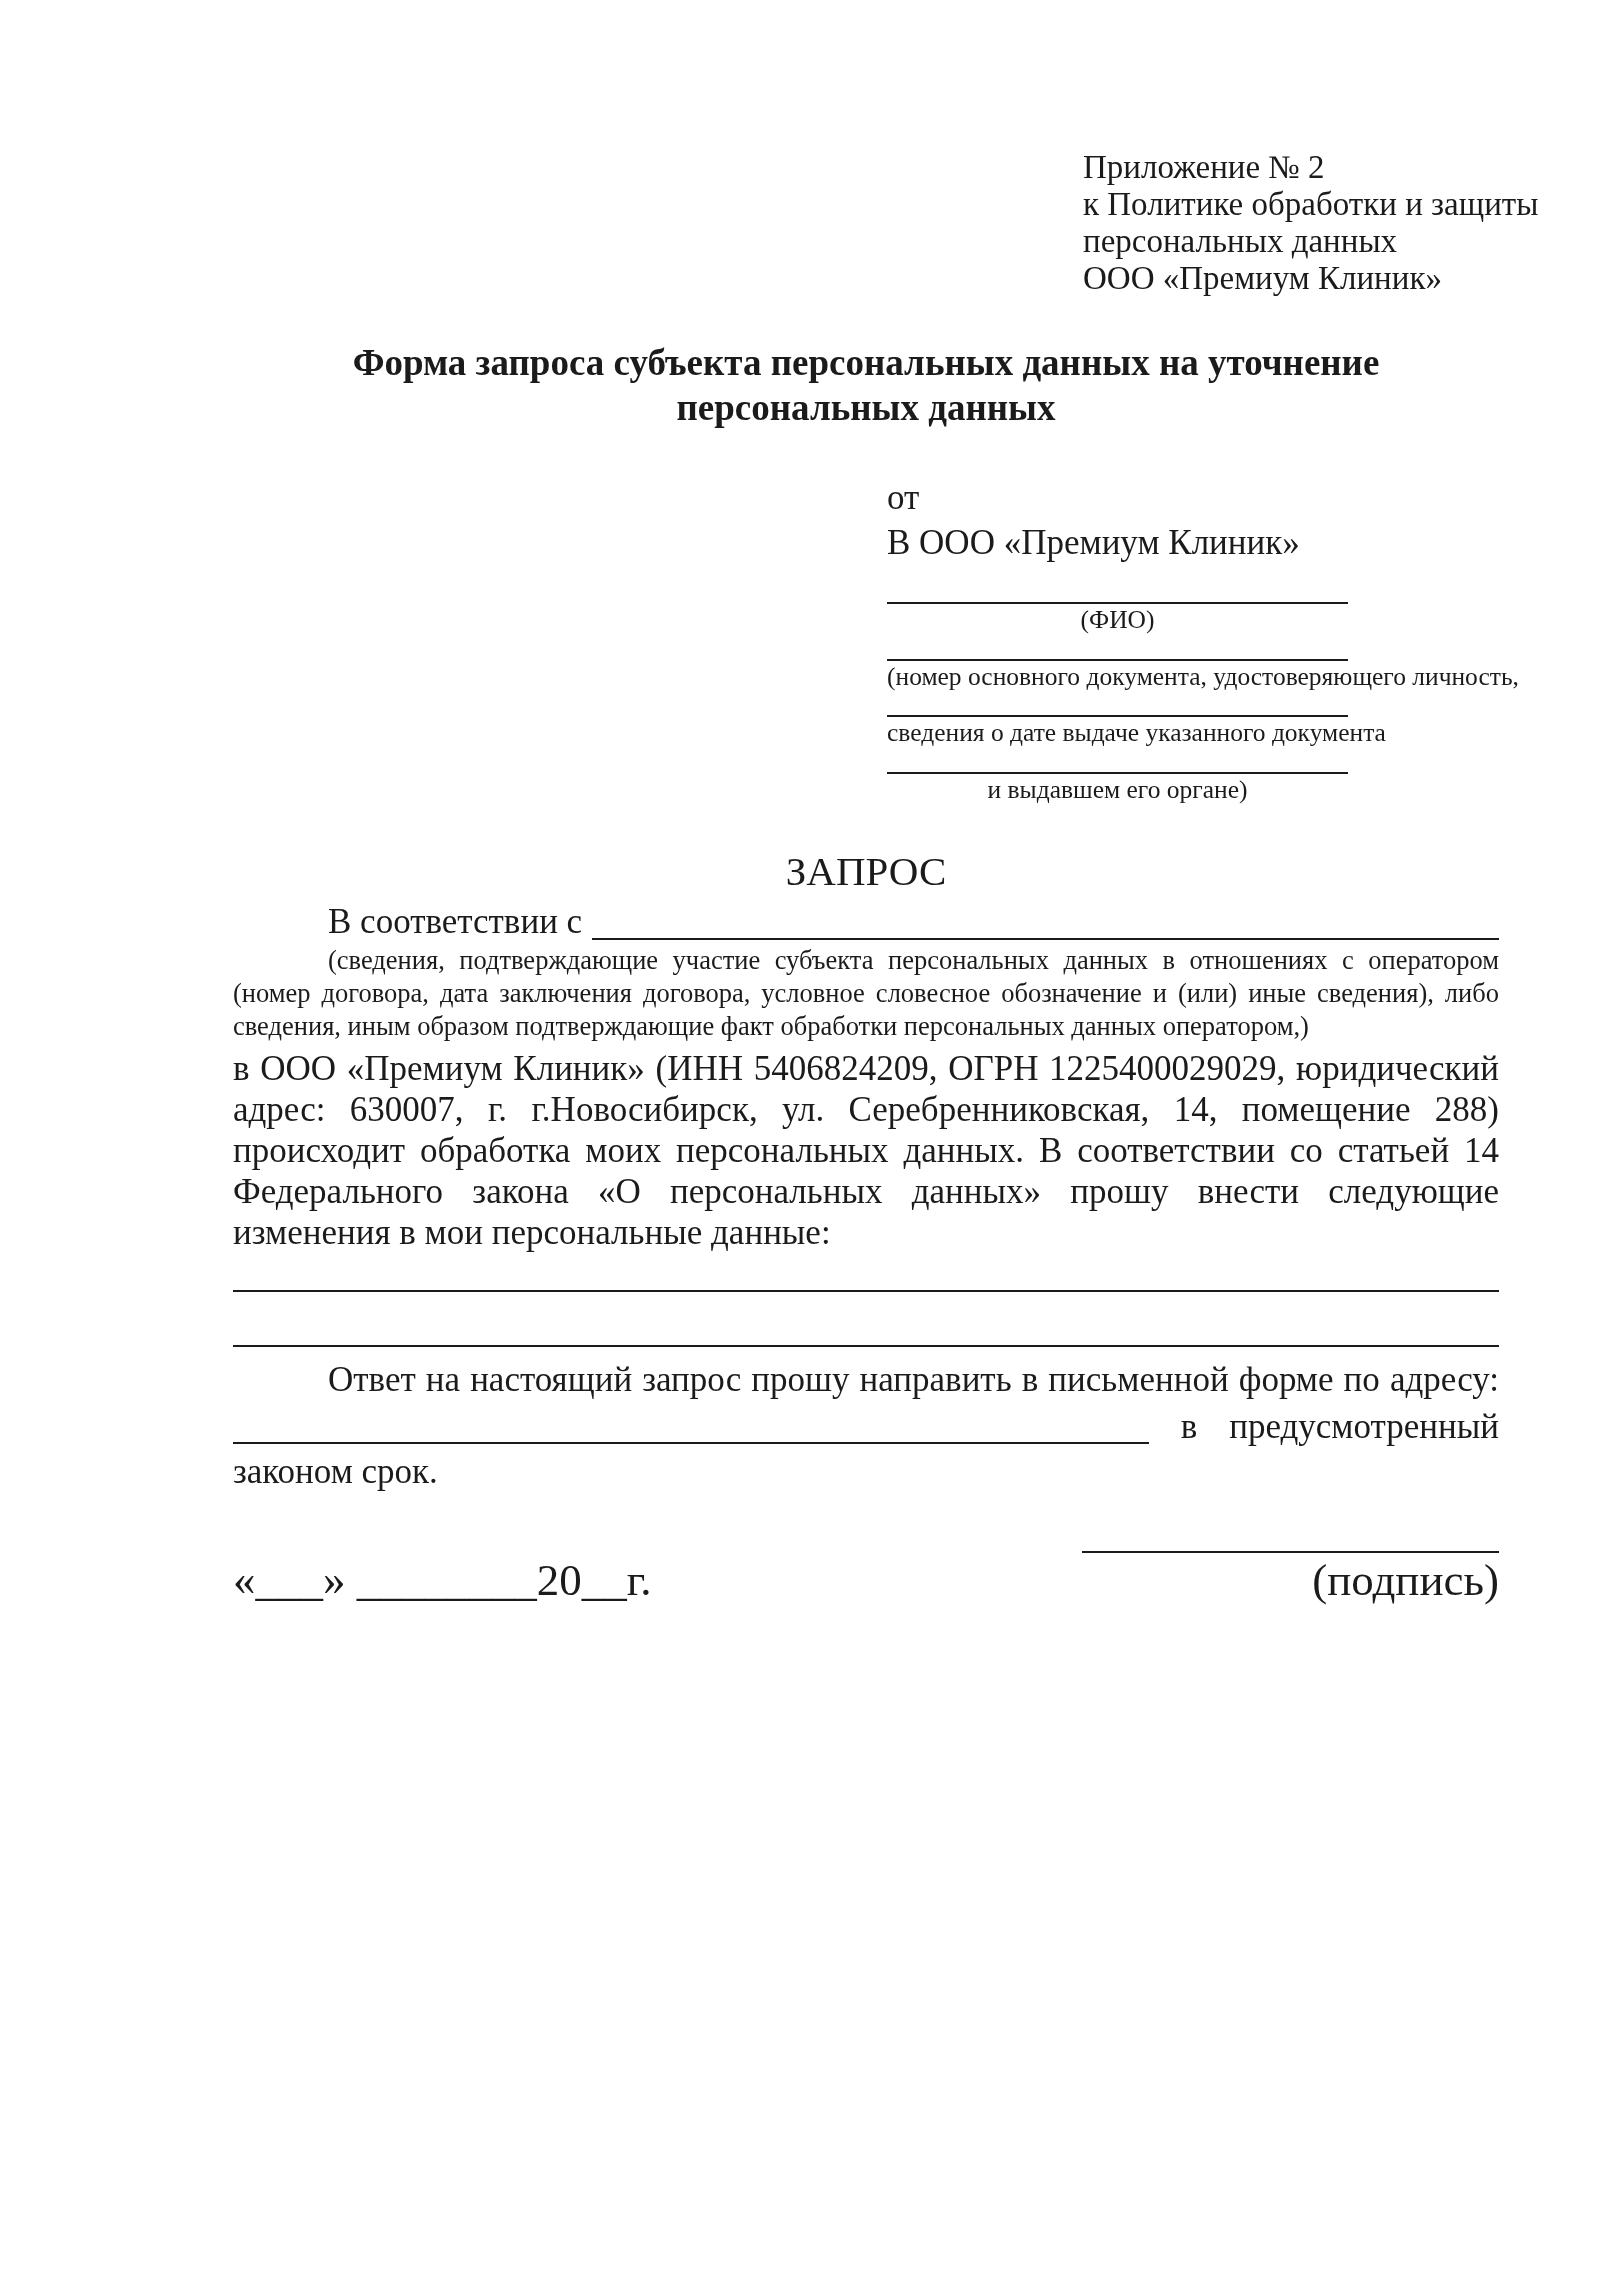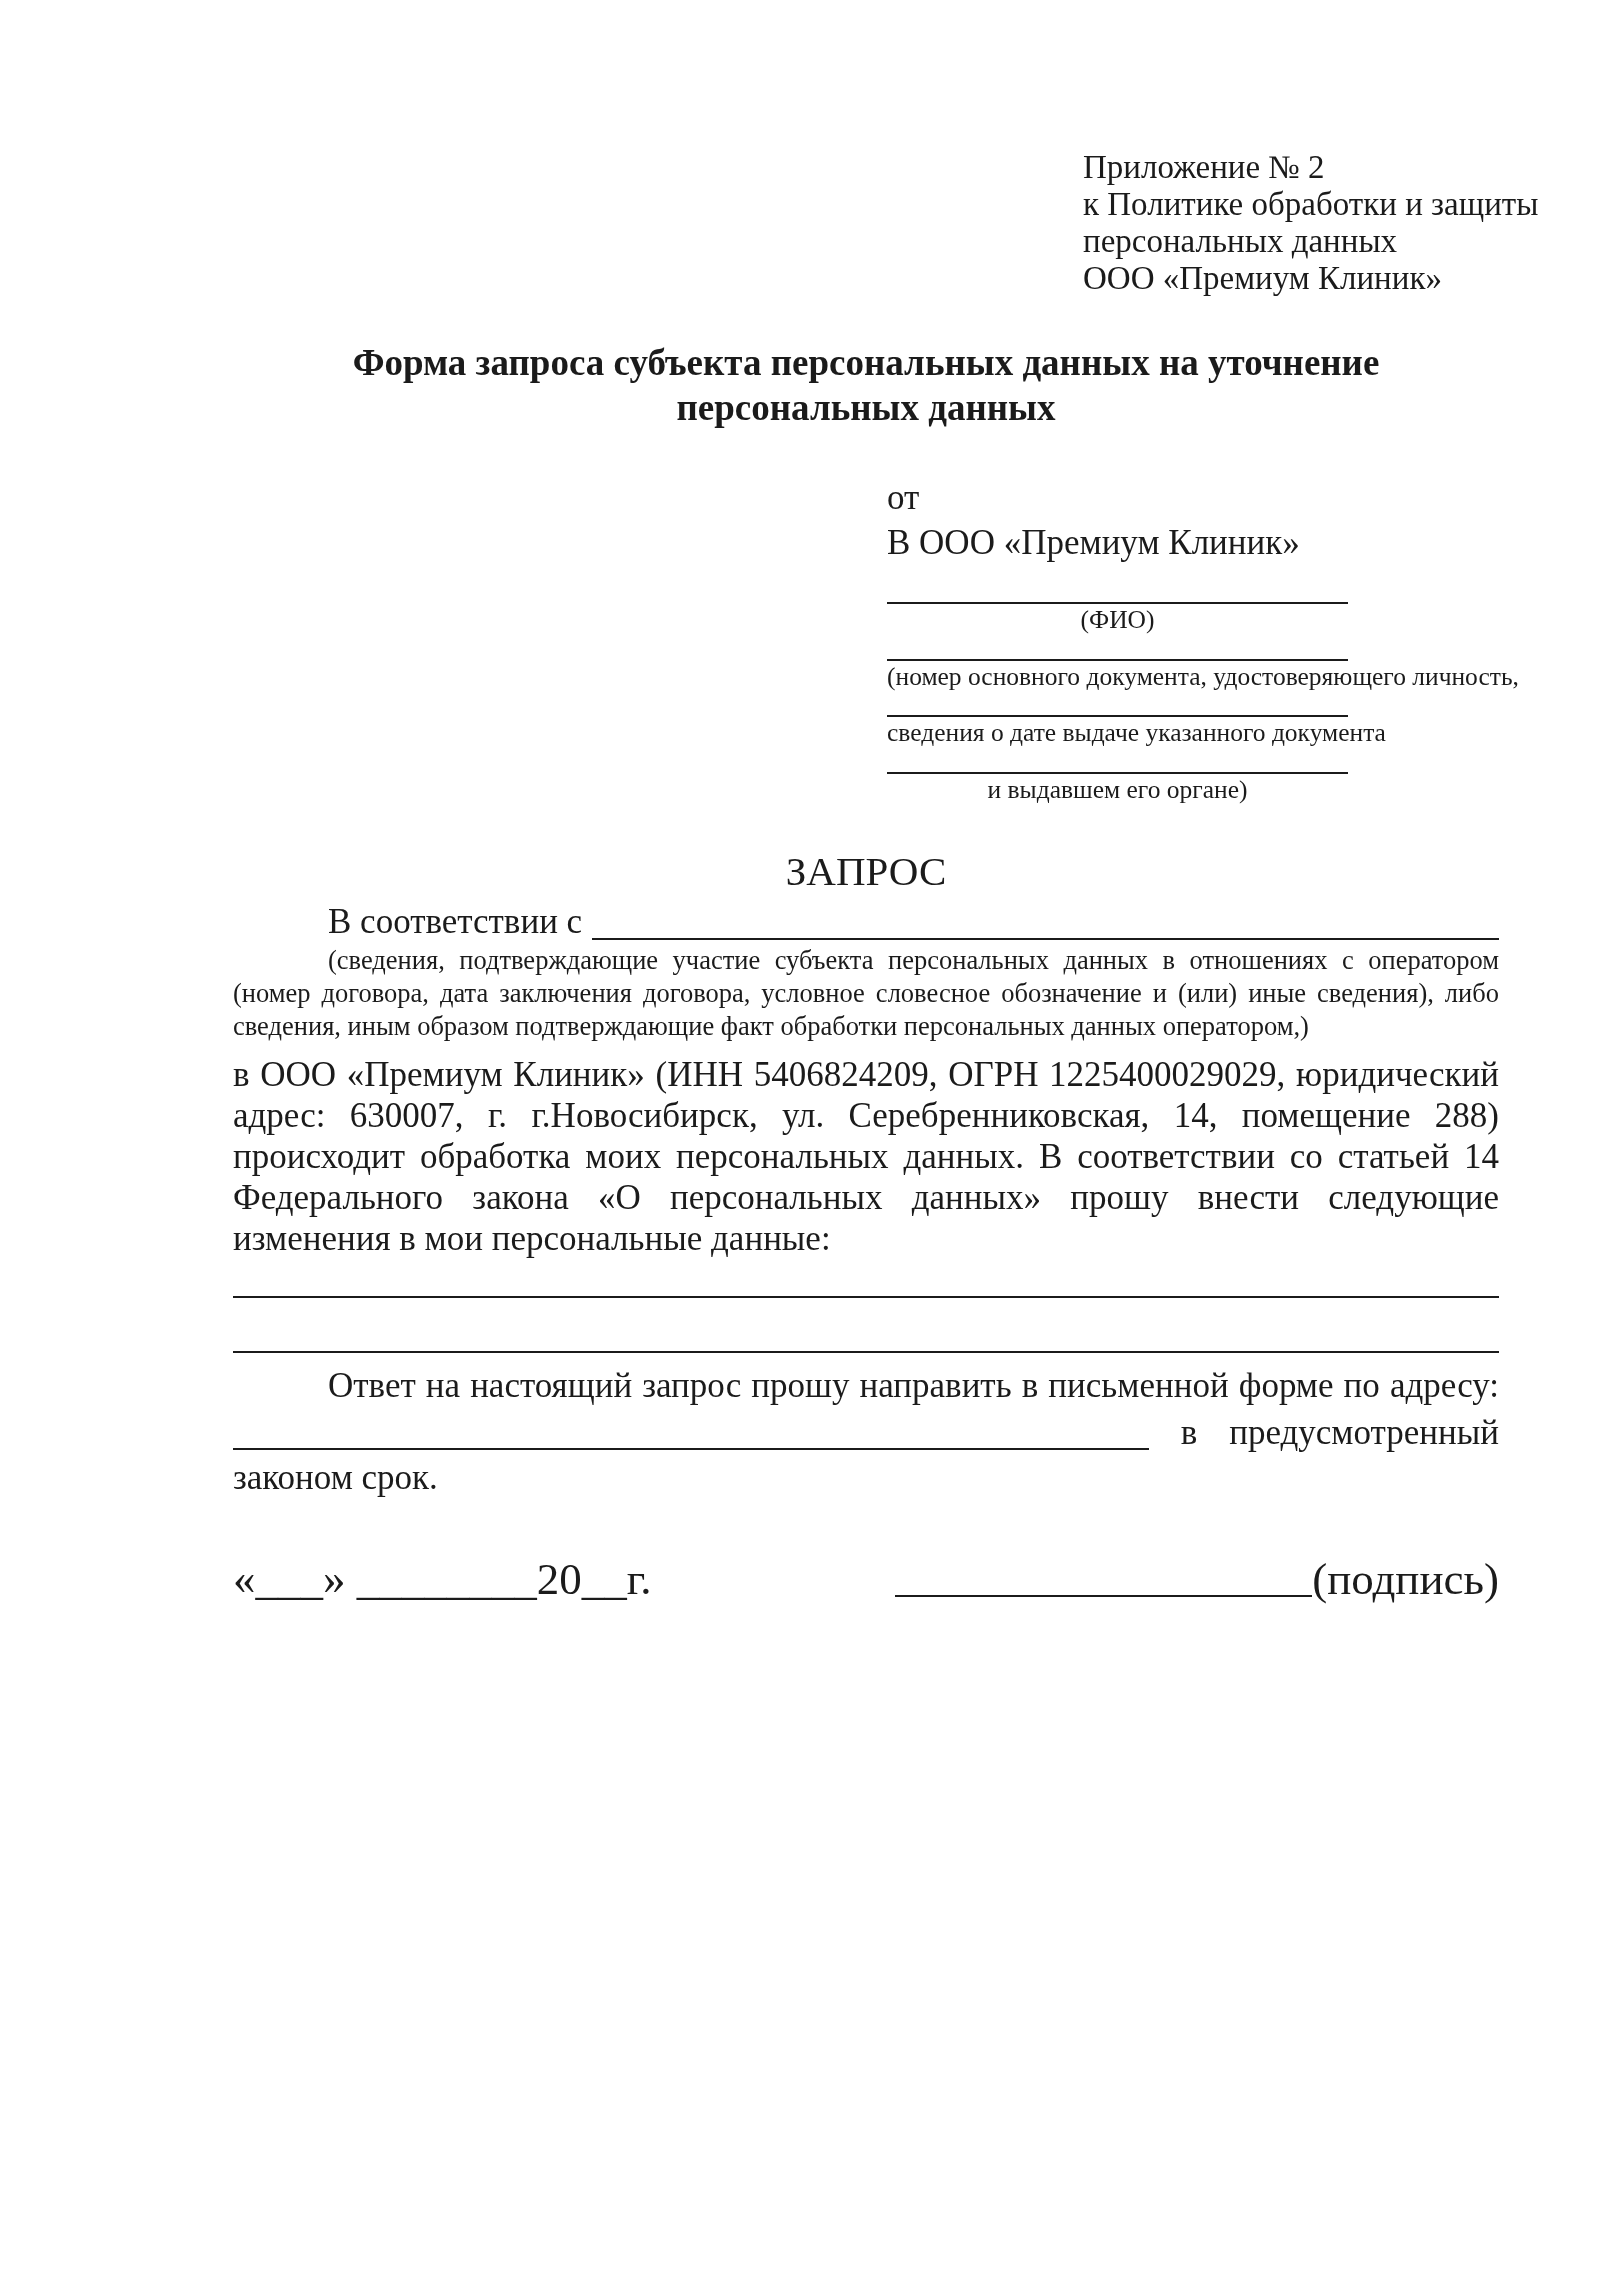--- a/index.html
+++ b/index.html
@@ -73,21 +73,21 @@
   .opening .fill { flex: 1 1 auto; border-bottom: 2.9px solid #1b1b1b; margin-bottom: 4.9px; margin-left: 9.8px; }
 
   .footnote {
     font-size: 26.5px;
     line-height: 33px;
     text-align: justify;
     text-indent: 95px;
   }
 
   .body-para {
-    margin-top: 11px;
+    margin-top: 5px;
     font-size: 35px;
     line-height: 41px;
     text-align: justify;
   }
 
   .rule {
     border-bottom: 2.9px solid #1b1b1b;
   }
   .rule.one { margin-top: 37px; }
   .rule.two { margin-top: 53px; }
@@ -119,21 +119,21 @@
   }
 
   .sign-row {
     margin-top: 57px;
     display: flex;
     justify-content: space-between;
     align-items: flex-end;
     font-size: 45px;
     line-height: 45px;
   }
-  .sign-right { display: flex; align-items: flex-end; }
+  .sign-right { display: flex; align-items: flex-end; flex-direction: column; }
   .sign-right .fill {
     width: 417px;
     border-bottom: 2.9px solid #1b1b1b;
     margin-bottom: 4.9px;
   }
 </style>
 </head>
 <body>
 
 <div class="page">

